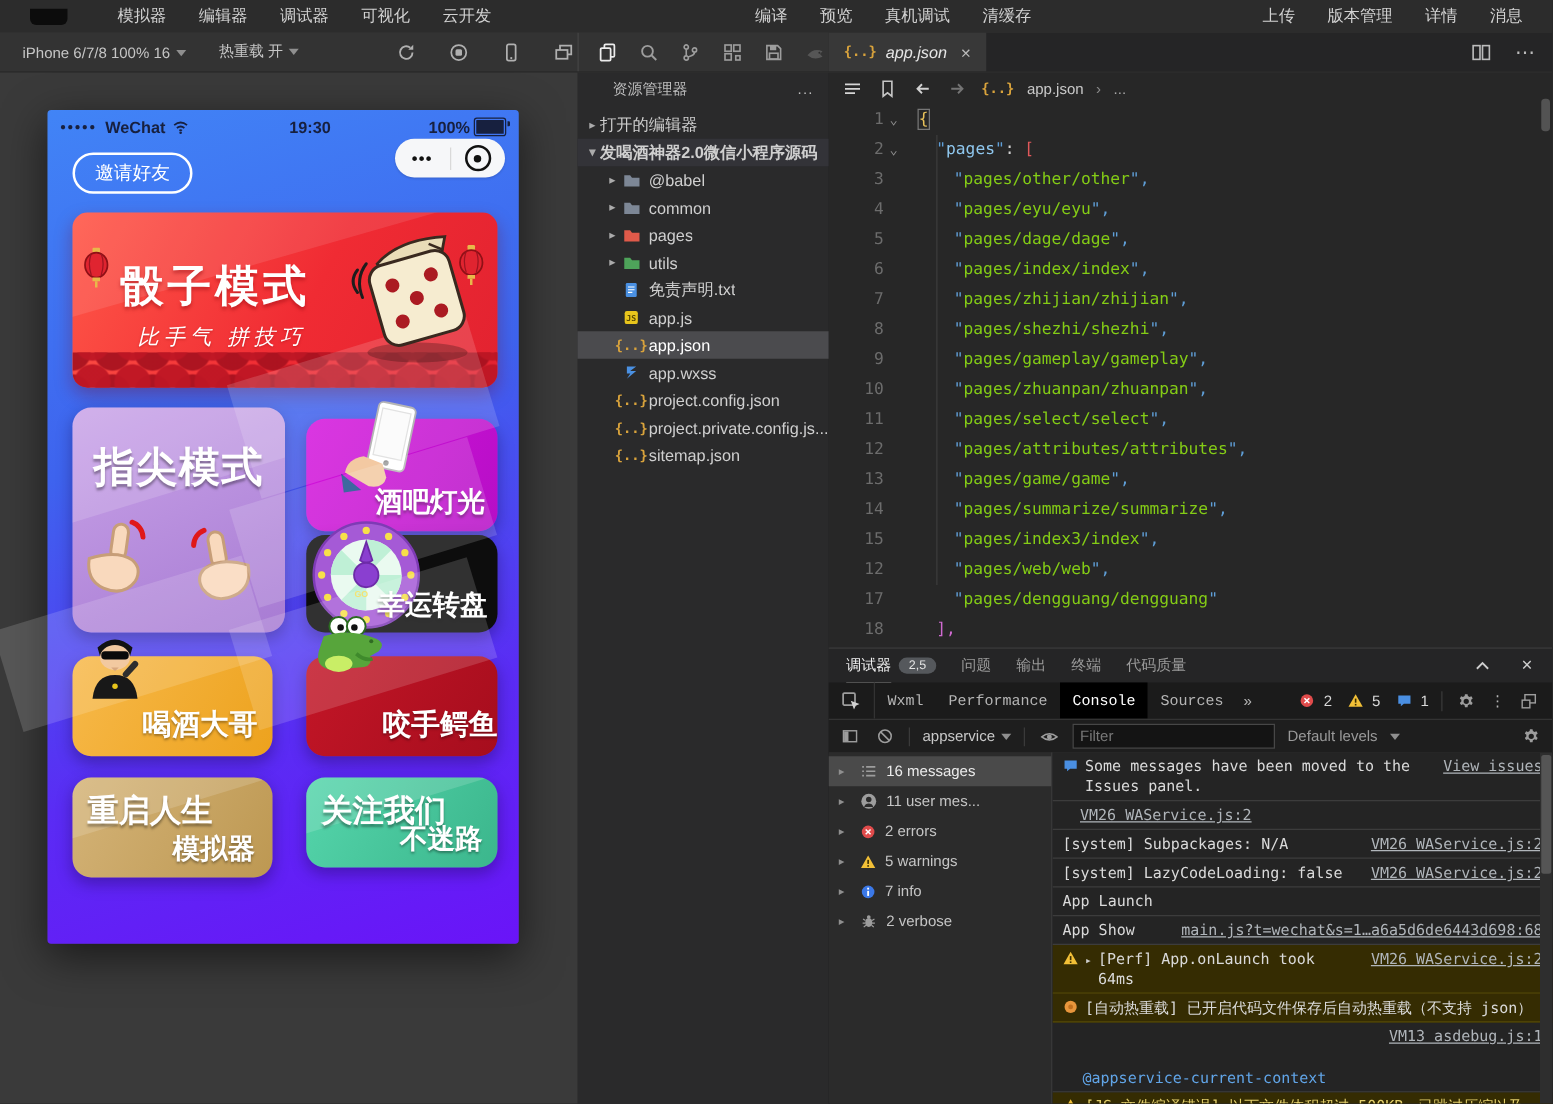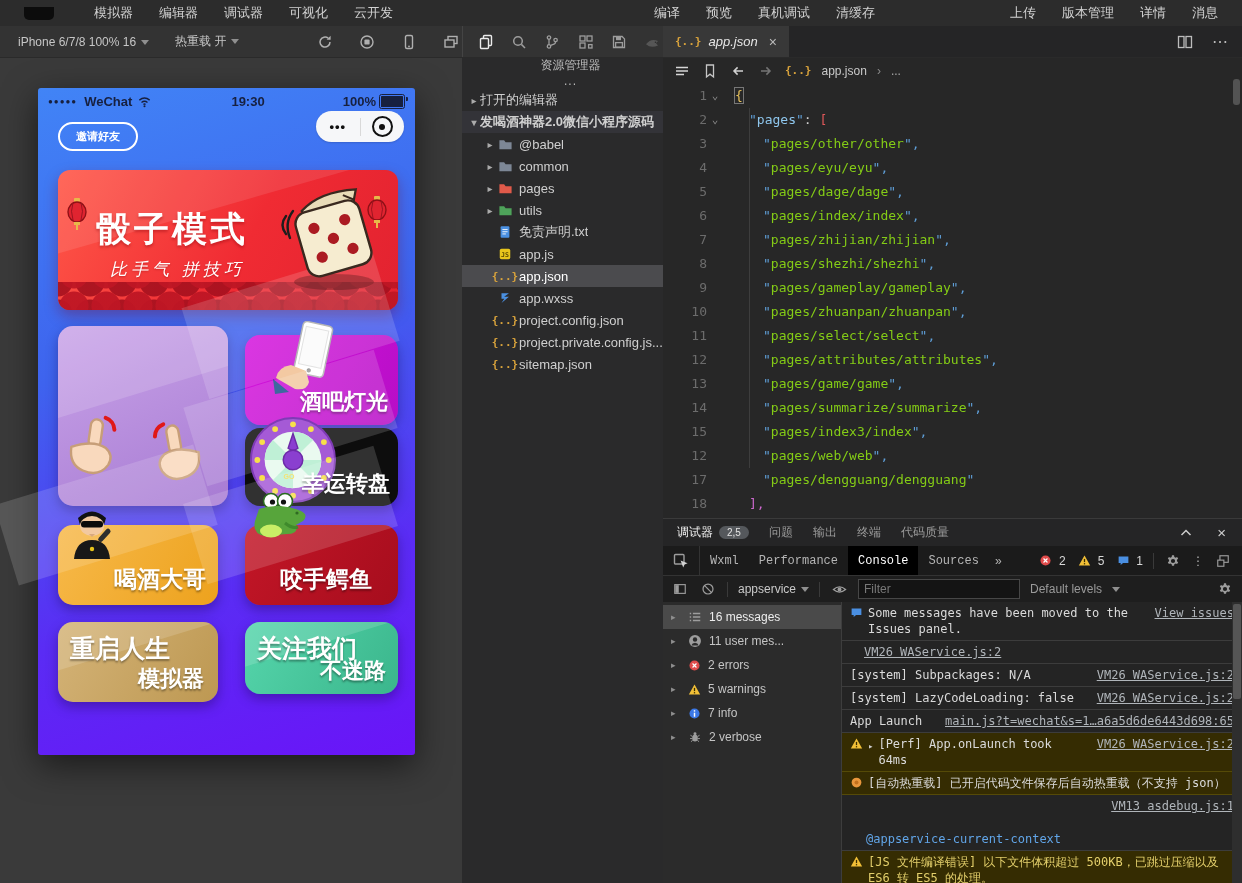--- a/index.html
+++ b/index.html
@@ -3,21 +3,21 @@
 <meta charset="utf-8">
 <style>
   html,body{margin:0;padding:0;background:#222;}
   #app{position:relative;width:1242px;height:883px;background:#363636;overflow:hidden;
        font-family:"Liberation Sans",sans-serif;color:#ccc;-webkit-font-smoothing:antialiased;}
   
   .menubar{position:absolute;top:0;left:0;right:0;height:26px;background:#2c2c2c;display:flex;align-items:center;font-size:13px;color:#d2d2d2;z-index:30;}
   .logo{width:30px;height:13px;background:#0c0c0c;border-radius:0 0 5px 5px;margin-left:24px;}
   .menu-group{display:flex;gap:26px;}
   .menu-left{margin-left:40px;}
-  .menu-center{position:absolute;left:654px;display:flex;gap:26px;}
+  .menu-center{position:absolute;left:604px;display:flex;gap:26px;}
   .menu-right{position:absolute;right:24px;display:flex;gap:26px;}
   .menu-item{cursor:default;}
   
   .toolbar{position:absolute;top:26px;left:0;right:0;height:31px;background:#333;border-bottom:1px solid #2a2a2a;z-index:25;}
   .sim-controls{position:absolute;left:0;top:0;width:462px;height:31px;display:flex;align-items:center;font-size:12px;color:#c6c6c6;}
   .dd-caret{display:inline-block;margin-left:5px;width:0;height:0;border-left:4px solid transparent;border-right:4px solid transparent;border-top:5px solid #8f8f8f;vertical-align:middle;}
   .device-select{margin-left:18px;}
   .hotreload-select{margin-left:26px;}
   .sim-icons{position:absolute;left:316px;top:0;height:31px;display:flex;align-items:center;gap:24px;}
   .icon-btn{display:flex;align-items:center;justify-content:center;width:18px;height:18px;}
@@ -32,21 +32,21 @@
   
   .sim-panel{position:absolute;top:57px;left:0;width:462px;bottom:0;background:#3a3a3a;}
   .phone{position:absolute;left:38px;top:31px;width:377px;height:667px;border-radius:3px;
          background:linear-gradient(163deg,#4184f6 0%,#3e63ee 38%,#5a2cf4 72%,#6a14f8 100%);
          box-shadow:0 10px 34px rgba(0,0,0,.55);overflow:visible;}
   .statusbar{position:absolute;top:0;left:0;right:0;height:26px;display:flex;align-items:center;justify-content:space-between;padding:0 10px;color:#17203f;font-size:13px;font-weight:bold;}
   .sig-dots{font-size:8px;letter-spacing:1px;margin-right:4px;}
   .sb-left,.sb-right{display:flex;align-items:center;gap:3px;}
   .battery{width:22px;height:11px;border:1.6px solid #17203f;border-radius:2.5px;position:relative;background:#17203f;background-clip:content-box;padding:1px;}
   .battery::after{content:"";position:absolute;right:-4px;top:2.5px;width:2px;height:4px;background:#17203f;border-radius:0 1px 1px 0;}
-  .invite-btn{position:absolute;top:34px;left:20px;padding:5px 16px;border:2px solid #fff;border-radius:18px;color:#fff;font-size:11px;background:transparent;font-weight:bold;}
+  .invite-btn{position:absolute;top:34px;left:20px;padding:5px 16px;border:2px solid #fff;border-radius:18px;color:#fff;font-size:15px;background:transparent;}
   .capsule{position:absolute;top:23px;right:11px;width:88px;height:31px;background:#f6f7f9;border-radius:16px;display:flex;align-items:center;box-shadow:0 1px 2px rgba(0,0,0,.15);}
   .capsule-dots{flex:1;text-align:center;color:#111;font-size:13px;font-weight:bold;letter-spacing:1px;}
   .capsule-div{width:1px;height:18px;background:#d9d9d9;}
   .capsule-target{flex:1;display:flex;align-items:center;justify-content:center;}
   .target-outer{width:17px;height:17px;border:2px solid #111;border-radius:50%;display:flex;align-items:center;justify-content:center;}
   .target-inner{width:6px;height:6px;background:#111;border-radius:50%;}
   
   .banner{position:absolute;left:20px;top:82px;width:340px;height:140px;border-radius:12px;overflow:hidden;
           background:linear-gradient(118deg,#ff5748 0%,#f02b33 55%,#e22230 100%);box-shadow:0 6px 14px rgba(120,10,30,.35);}
   .banner::before{content:"";position:absolute;left:-40%;top:-70%;width:130%;height:110%;background:rgba(255,255,255,.10);transform:rotate(-16deg);}
@@ -70,31 +70,31 @@
   .card-barlight .card-label{right:10px;bottom:8px;font-size:22px;}
   .barlight-art{position:absolute;left:26px;top:-14px;}
   .card-wheel{left:207px;top:340px;width:153px;height:78px;background:#0d0d0d;overflow:visible;}
   .card-wheel .card-label{right:8px;bottom:7px;font-size:22px;}
   .wheel-art{position:absolute;left:4px;top:-12px;width:88px;height:88px;}
   .wheel-go{position:absolute;left:44px;top:48px;transform:translate(-50%,-50%);font-size:7px;font-weight:bold;color:#f2df5a;}
   .card-drinkbro{left:20px;top:437px;width:160px;height:80px;background:linear-gradient(120deg,#f7b94a 0%,#eda21d 100%);overflow:visible;}
   .card-drinkbro .card-label{right:12px;bottom:10px;font-size:23px;}
   .drinkbro-art{position:absolute;left:8px;top:-22px;}
   .card-croc{left:207px;top:437px;width:153px;height:80px;background:linear-gradient(120deg,#c31627 0%,#a60d1d 100%);overflow:visible;}
-  .card-croc .card-label{right:26px;bottom:10px;font-size:23px;}
+  .card-croc .card-label{right:0;bottom:10px;font-size:23px;}
   .croc-art{position:absolute;left:4px;top:-34px;}
   .card-restart{left:20px;top:534px;width:160px;height:80px;background:linear-gradient(120deg,#d4b377 0%,#bd9852 100%);}
   .card-restart .l1{left:12px;top:10px;font-size:25px;}
   .card-restart .l2{right:14px;bottom:8px;font-size:22px;}
   .card-follow{left:207px;top:534px;width:153px;height:72px;background:linear-gradient(120deg,#55d5ab 0%,#3bb68c 100%);}
   .card-follow .l1{left:12px;top:10px;font-size:25px;}
   .card-follow .l2{right:12px;bottom:8px;font-size:22px;}
   
   .explorer{position:absolute;top:57px;left:462px;width:201px;bottom:0;background:#2a2a2b;border-right:1px solid #222;font-size:13px;}
-  .explorer-header{height:28px;display:flex;align-items:center;justify-content:space-between;padding:0 12px 0 28px;color:#bdbdbd;font-size:12px;flex-direction:column;}
+  .explorer-header{height:28px;display:flex;align-items:center;justify-content:space-between;padding:0 12px 0 28px;color:#bdbdbd;font-size:12px;}
   .explorer-more{color:#bdbdbd;letter-spacing:1px;}
   .tree{position:absolute;top:32px;left:0;right:0;}
   .tree-row{height:22px;display:flex;align-items:center;color:#cfcfcf;white-space:nowrap;overflow:hidden;}
   .tree-row.selected{background:#4b4b4e;color:#fff;}
   .tree-row.rootrow{background:#333338;font-weight:bold;}
   .tree-chev{width:12px;text-align:center;color:#ababab;font-size:10px;flex:none;}
   .tree-icon{width:18px;height:16px;flex:none;display:flex;align-items:center;justify-content:center;margin-right:5px;}
   .tree-label{overflow:hidden;text-overflow:ellipsis;}
   
   .editor{position:absolute;top:57px;left:663px;right:0;height:461px;background:#272727;}
@@ -339,20 +339,21 @@
                 <circle cx="57" cy="53" r="5.6" fill="#ab1b22"></circle>
                 <circle cx="41" cy="68" r="5.6" fill="#ab1b22"></circle>
                 <circle cx="73" cy="68" r="5.6" fill="#ab1b22"></circle>
                 <path d="M78 14l10 8" stroke="#39291f" stroke-width="2"></path>
               </g>
               <path d="M10 32q-7 9 0 18M17 27q-9 12-3 27" stroke="#1d1d1d" stroke-width="2.4" fill="none" stroke-linecap="round"></path>
             </svg></span>
       </div>
 
       <div class="card card-fingertip">
+        <div class="card-label">指尖模式</div>
         <div class="hands"><svg width="170" height="88" viewBox="0 0 170 88" xmlns="http://www.w3.org/2000/svg">
               <g transform="translate(4,10) rotate(-8 30 30)">
                 <g fill="#f9d9bd" stroke="#c79e78" stroke-width="2.4">
                   <rect x="30" y="0" width="12" height="28" rx="6" transform="rotate(16 36 14)"></rect>
                   <path d="M10 24q-5 17 8 25 15 9 26-2 7-9 0-17-11-10-34-6z"></path>
                 </g>
                 <path d="M48 0a13 13 0 0 1 7 13" stroke="#e01818" stroke-width="4" fill="none" stroke-linecap="round"></path>
               </g>
               <g transform="translate(150,16) scale(-1,1) rotate(-6 30 30)">
                 <g fill="#f9d9bd" stroke="#c79e78" stroke-width="2.4">
@@ -882,21 +883,24 @@
             <div class="msg">
               <span class="msg-textwrap"><span class="msg-text">[system] Subpackages: N/A</span></span>
               <span class="msg-link">VM26 WAService.js:2</span>
             </div>
             <div class="msg">
               <span class="msg-textwrap"><span class="msg-text">[system] LazyCodeLoading: false</span></span>
               <span class="msg-link">VM26 WAService.js:2</span>
             </div>
             <div class="msg">
               <span class="msg-textwrap"><span class="msg-text">App Launch</span></span>
-              <span class="msg-link">main.js?t=wechat&amp;s=1…a6a5d6de6443d698:65</span>
+            </div>
+            <div class="msg">
+              <span class="msg-textwrap"><span class="msg-text">App Show</span></span>
+              <span class="msg-link">main.js?t=wechat&amp;s=1…a6a5d6de6443d698:68</span>
             </div>
             <div class="msg warning">
               <span class="mi">
                 <svg width="13" height="13" viewBox="0 0 16 16" xmlns="http://www.w3.org/2000/svg">
                   <path d="M8 1.8 15 14H1z" fill="#f2c037"></path>
                   <rect x="7.2" y="6" width="1.6" height="4" fill="#3a2d00"></rect>
                   <rect x="7.2" y="11.2" width="1.6" height="1.6" fill="#3a2d00"></rect>
                 </svg>
               </span>
               <span class="exp">▸</span>

